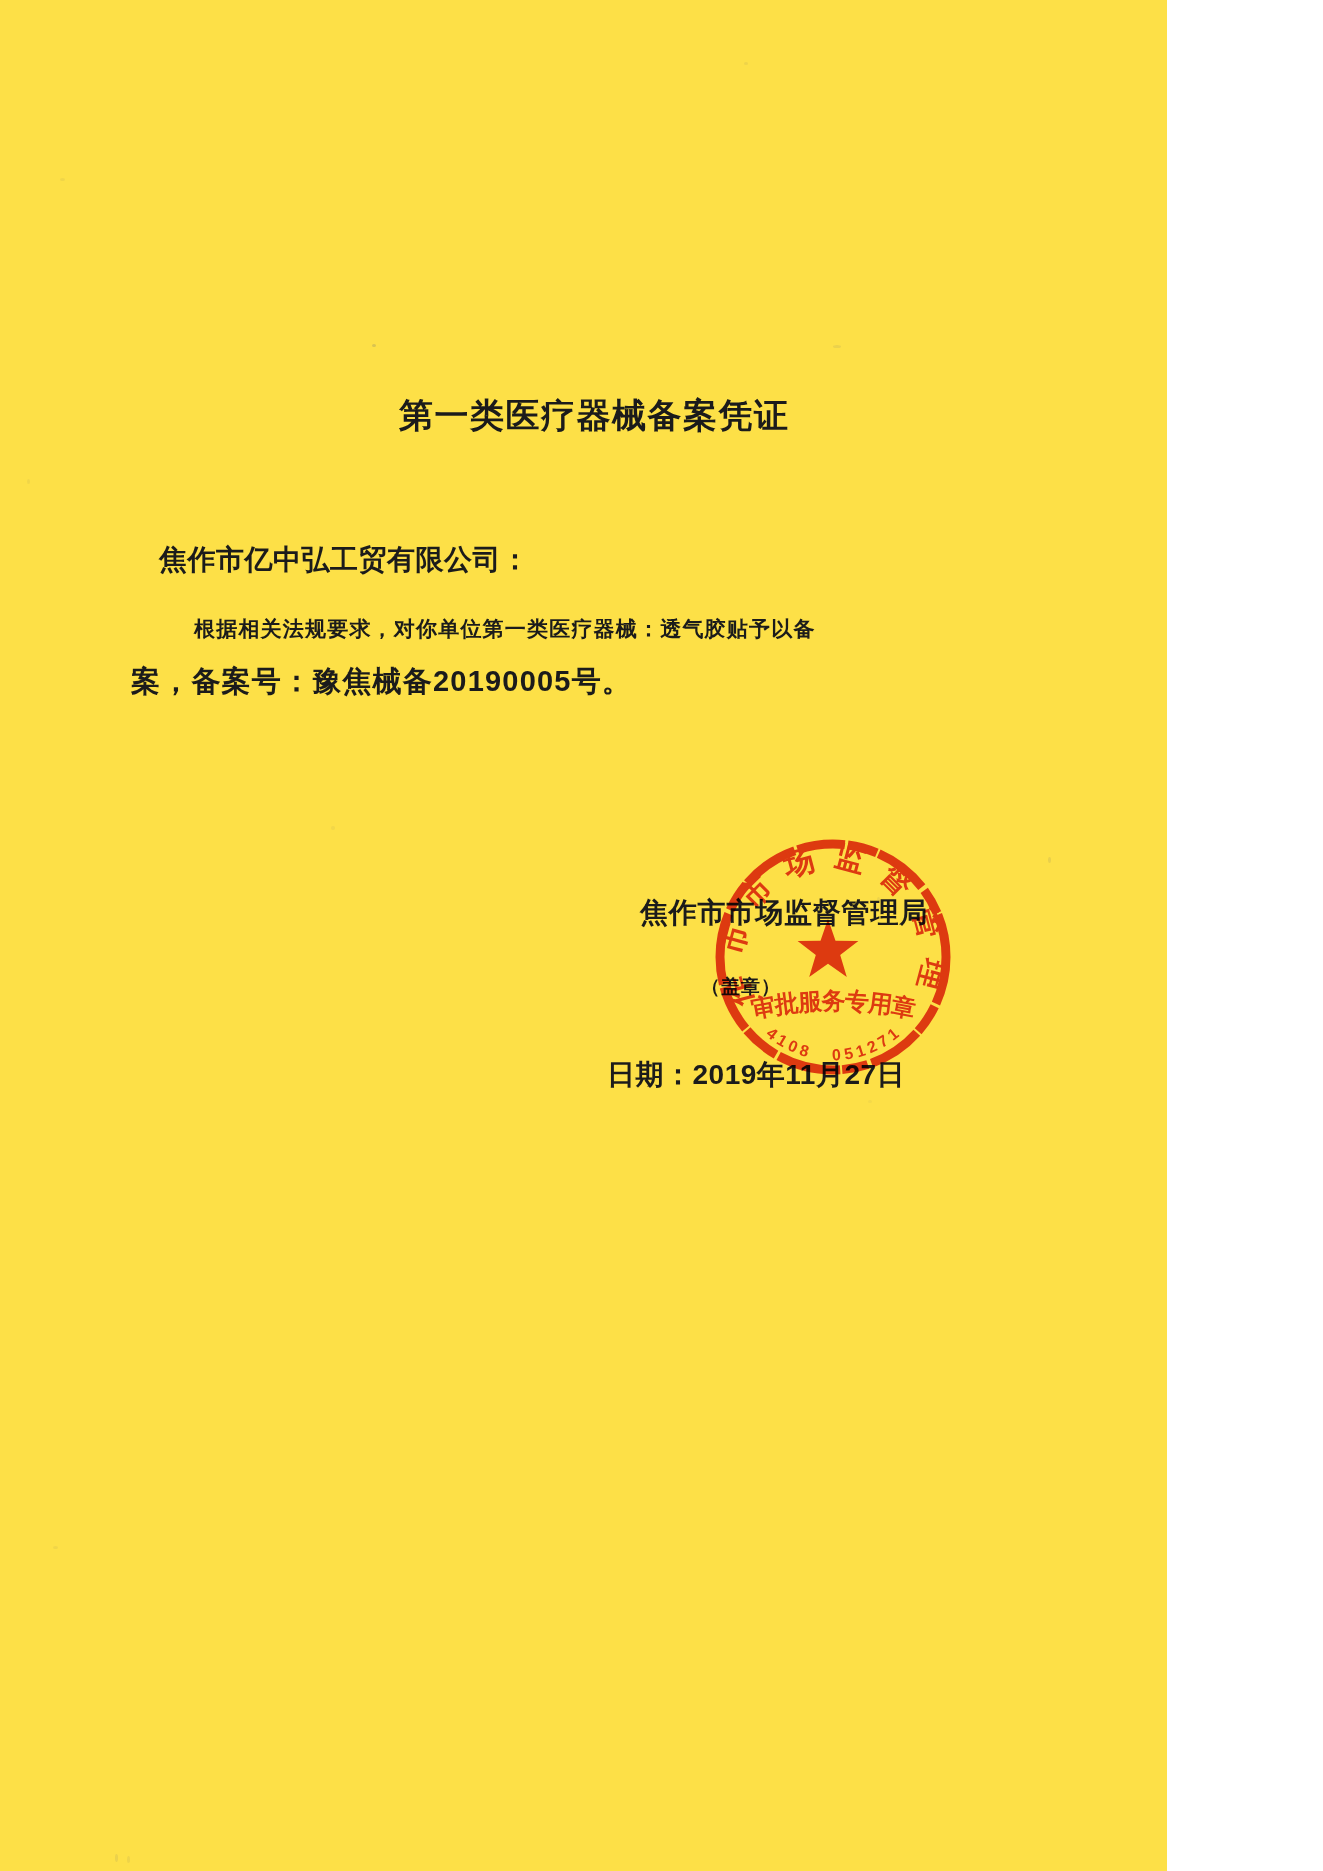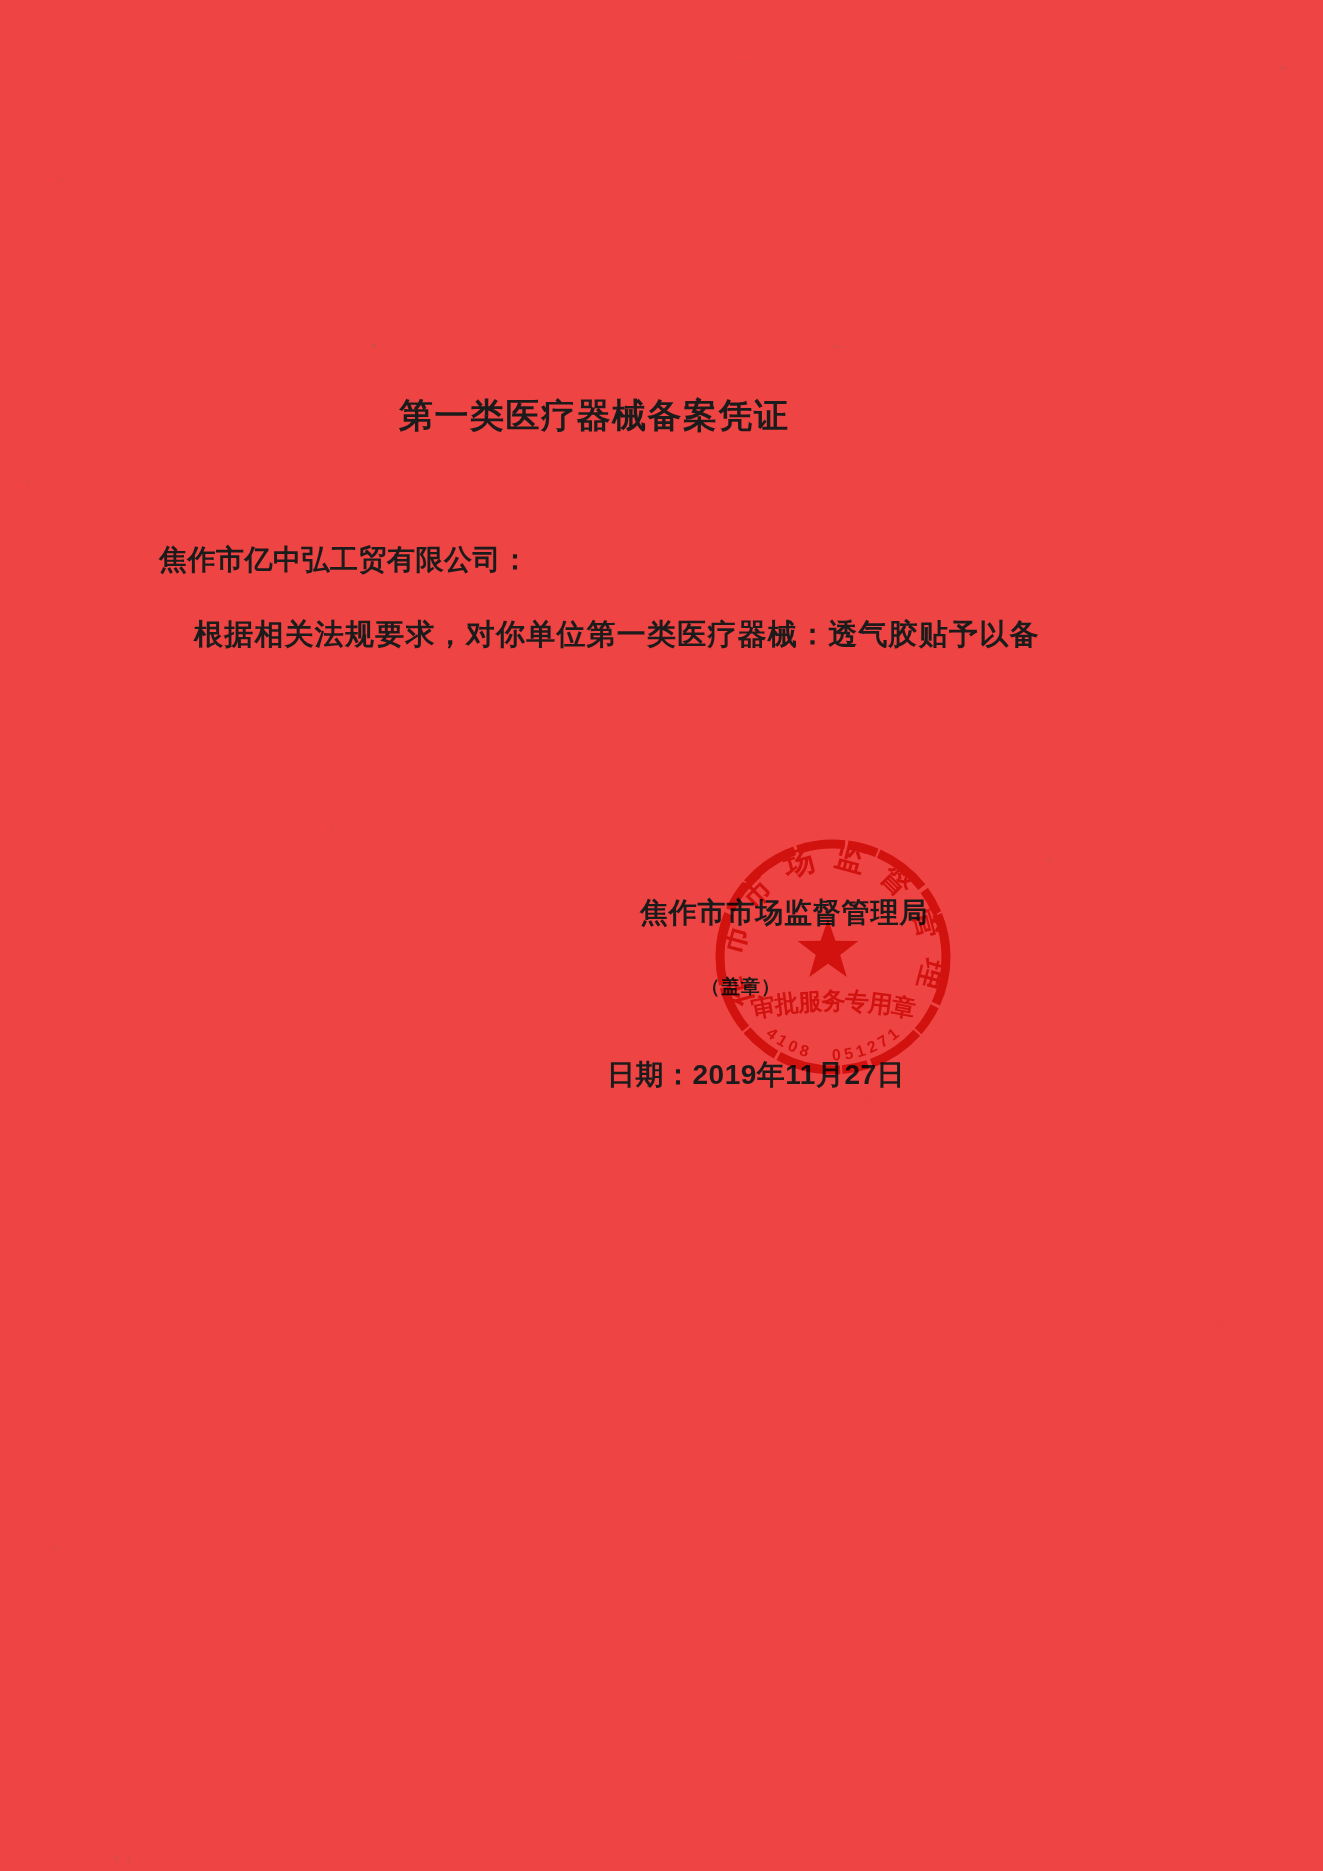--- a/index.html
+++ b/index.html
@@ -1,19 +1,19 @@
 <!DOCTYPE html>
 <html><head>
 <meta charset="utf-8">
 <style>
   html,body{margin:0;padding:0;background:#ffffff;}
   .page{
     position:relative;
-    width:1323px;height:1871px;
-    background:#ef4444;
+    width:1167px;height:1871px;
+    background:#fde047;
     overflow:hidden;
     font-family:"Liberation Sans","DejaVu Sans",sans-serif;
   }
   .txt{
     position:absolute;
     color:#1b1b1b;
     font-weight:bold;
     white-space:nowrap;
     letter-spacing:1px;
   }
@@ -23,21 +23,21 @@
     letter-spacing:1.5px;
   }
   .addressee{
     left:159px;top:541px;
     font-size:28px;
     letter-spacing:0.5px;
     font-family:Liberation Mono, monospace;
   }
   .body-line1{
     left:194px;top:615px;
-    font-size:29px;
+    font-size:21px;
     letter-spacing:1.2px;
   }
   .body-line2{
     left:131px;top:662px;
     font-size:29px;
     letter-spacing:1.2px;
   }
   .issuer{
     left:640px;top:894px;
     font-size:28px;
@@ -85,20 +85,21 @@
   <div class="speck" style="left:115px;top:1854px;width:3px;height:8px;opacity:.5;"></div>
   <div class="speck" style="left:127px;top:1856px;width:3px;height:7px;opacity:.4;"></div>
   <div class="speck" style="left:1218px;top:1322px;width:4px;height:3px;opacity:.3;"></div>
   <div class="speck" style="left:868px;top:1100px;width:4px;height:3px;opacity:.25;"></div>
 
   <div class="txt doc-title">第一类医疗器械备案凭证</div>
 
   <div class="txt addressee">焦作市亿中弘工贸有限公司：</div>
 
   <div class="txt body-line1">根据相关法规要求，对你单位第一类医疗器械：透气胶贴予以备</div>
+  <div class="txt body-line2">案，备案号：豫焦械备20190005号。</div>
 
   <div class="txt issuer">焦作市市场监督管理局</div>
   <div class="txt stamp-note">（盖章）</div>
   <div class="txt date-line">日期：2019年11月27日</div>
 
   <div class="seal">
     <svg width="260" height="260" viewBox="-130 -130 260 260">
       <defs>
 
         <path id="sealArcTop" d="M -84.6,30.8 A 90,90 0 1 1 84.6,30.8" fill="none"></path>

